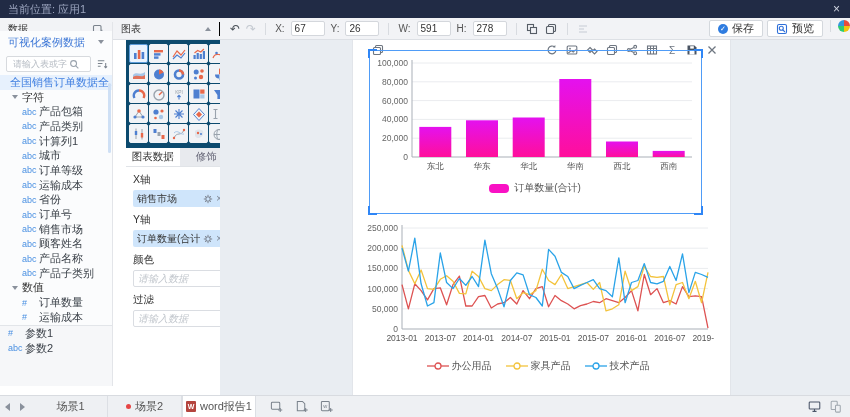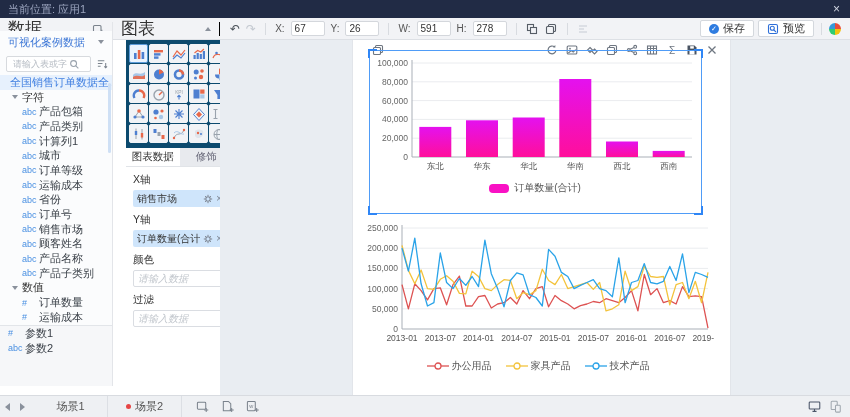--- a/index.html
+++ b/index.html
@@ -9,28 +9,28 @@
   
   #topbar{position:absolute;left:0;top:0;width:850px;height:18px;background:#212b45;display:flex;align-items:center;font-size:11px;}
   #topbar .loc{color:#9aa3bd;margin-left:8px;}
   #topbar nav{position:absolute;left:0;right:0;display:flex;justify-content:center;gap:34px;flex-direction:column;}
   #topbar nav .ttab{color:#8d96b0;cursor:pointer;}
   #topbar nav .ttab.active{color:#ffffff;}
   #topbar .close{position:absolute;right:10px;color:#cfd4e0;font-size:12px;cursor:pointer;}
 
   
   #toolbar{position:absolute;left:0;top:18px;width:850px;height:22px;background:#f2f3f6;border-bottom:1px solid #dde0e5;display:flex;align-items:center;}
-  .panel-head{height:14px;display:flex;align-items:center;font-size:17px;color:#333;}
+  .panel-head{height:14px;display:flex;align-items:center;font-size:10px;color:#333;}
   #data-head{width:113px;padding:0 8px;border-right:1px solid #e3e5e9;justify-content:space-between;}
   #chart-head{width:107px;padding:0 8px;border-right:1px solid #000000;justify-content:space-between;}
   #toolbar-main{display:flex;align-items:center;gap:6px;padding-left:10px;font-size:10px;color:#555;flex:1;}
   #toolbar-main .uicon{font-size:12px;line-height:1;cursor:pointer;}
   #toolbar-main input{width:34px;height:15px;border:1px solid #d4d7dc;border-radius:2px;font-size:10px;color:#333;padding:0 3px;background:#fff;}
   .vdiv{width:1px;height:12px;background:#d8dbe0;margin:0 3px;}
-  #toolbar-right{display:flex;align-items:center;gap:4px;padding-right:9px;}
+  #toolbar-right{display:flex;align-items:flex-start;gap:4px;padding-right:0;}
   .tbtn{height:17px;padding:0 8px;background:#fff;border:1px solid #d4d8dd;border-radius:2px;display:flex;align-items:center;gap:4px;font-size:11px;color:#333;cursor:pointer;}
   .chk{display:inline-flex;width:10px;height:10px;border-radius:50%;background:#2e7ce0;color:#fff;font-size:7px;align-items:center;justify-content:center;}
   .wheel{width:12px;height:12px;border-radius:50%;background:conic-gradient(#e74c3c 0 25%,#f1c40f 0 50%,#2ecc71 0 75%,#3498db 0 100%);cursor:pointer;}
 
   
   #data-panel{position:absolute;left:0;top:31px;width:113px;height:355px;background:#fbfcfd;border-right:1px solid #e3e5e9;overflow:hidden;}
   .ds-row{height:22px;display:flex;align-items:center;justify-content:space-between;padding:0 8px;font-size:11px;color:#3d77d6;cursor:pointer;}
   .search-row{height:22px;display:flex;align-items:center;padding:0 4px 0 6px;gap:4px;}
   .search-box{flex:1;height:16px;border:1px solid #d7dade;border-radius:2px;background:#fff;display:flex;align-items:center;padding:0 2px 0 4px;}
   .search-box input{border:none;outline:none;width:58px;font-size:9px;color:#555;background:transparent;}
@@ -662,20 +662,24 @@
     <span class="nav-arr left"></span>
     <span class="nav-arr right"></span>
     <div id="scene-tabs">
         <div class="stab">
           <span>场景1</span>
         </div>
         <div class="stab">
           <span class="reddot"></span>
           <span>场景2</span>
         </div>
+        <div class="stab active">
+          <span class="wordic">W</span>
+          <span>word报告1</span>
+        </div>
       </div>
     <div id="bb-icons">
       <span class="wicon">
           <svg width="13" height="13" viewBox="0 0 14 14">
             <rect x="1.5" y="2.5" width="9" height="7.5" rx="1" fill="none" stroke="#7a828c" stroke-width="1.1"></rect>
             <path d="M11,8.5 V13 M8.8,10.8 H13.2" stroke="#7a828c" stroke-width="1.1"></path>
           </svg>
         </span>
       <span class="wicon">
           <svg width="13" height="13" viewBox="0 0 14 14">

